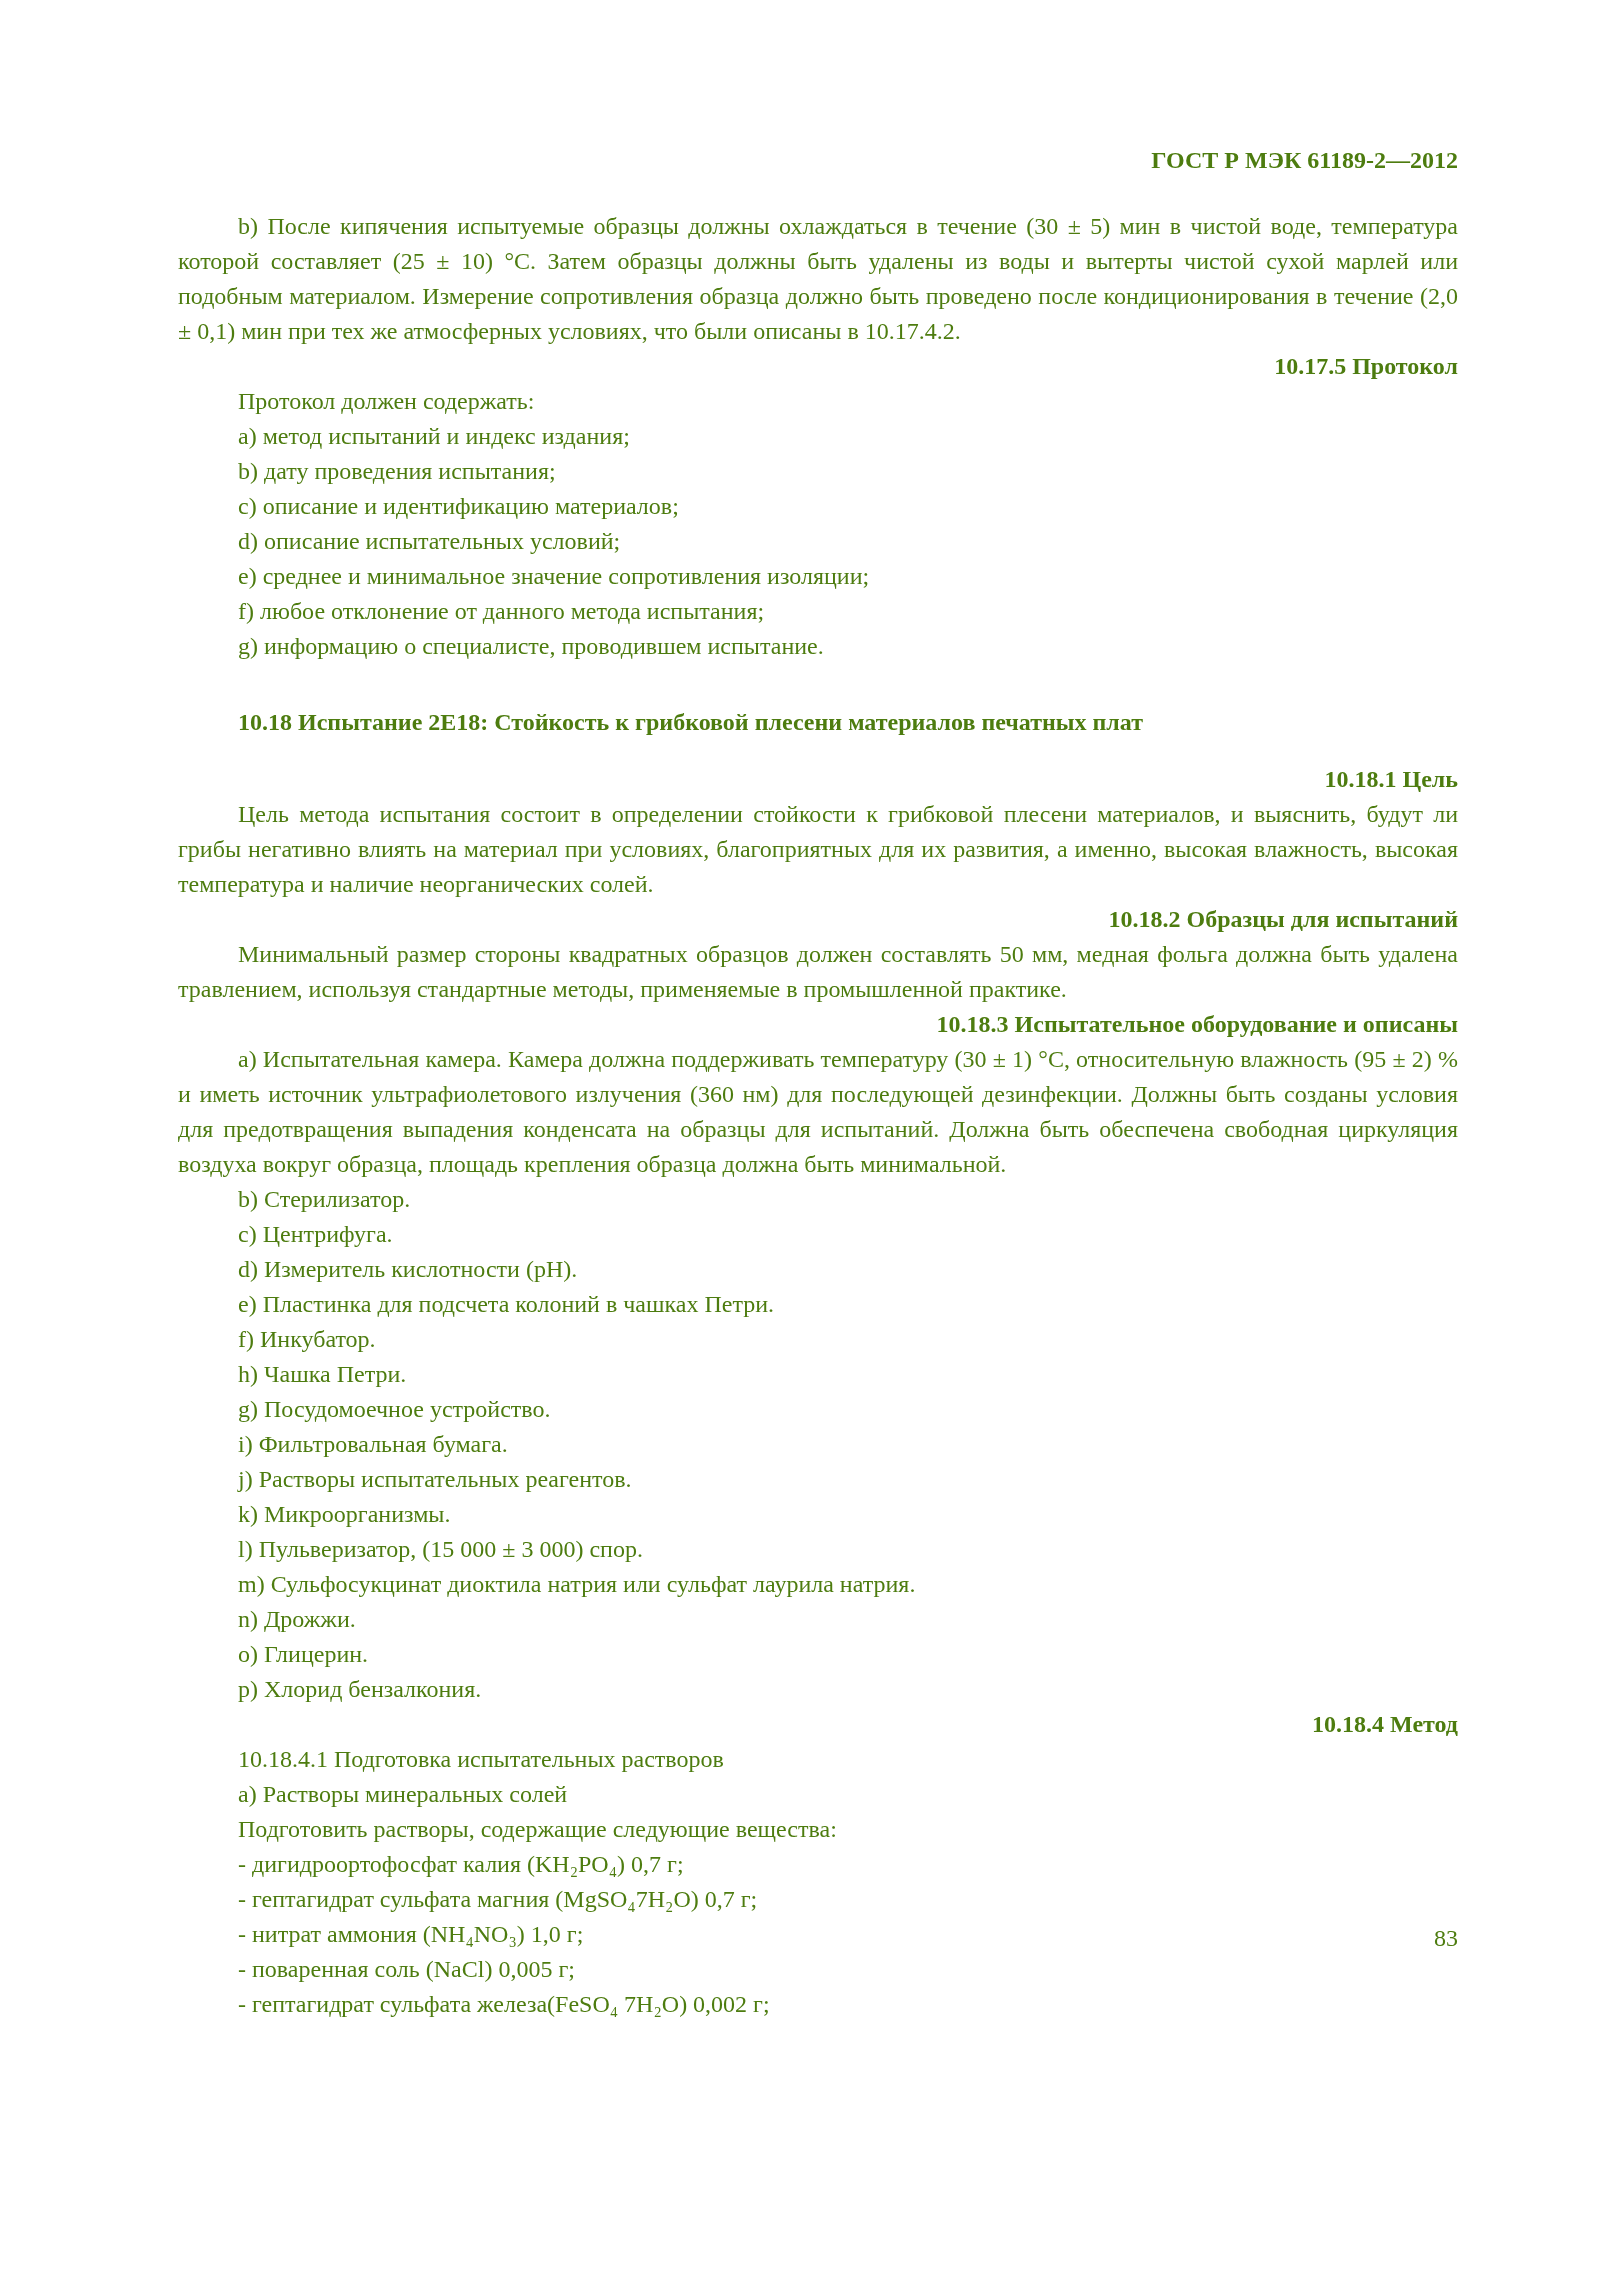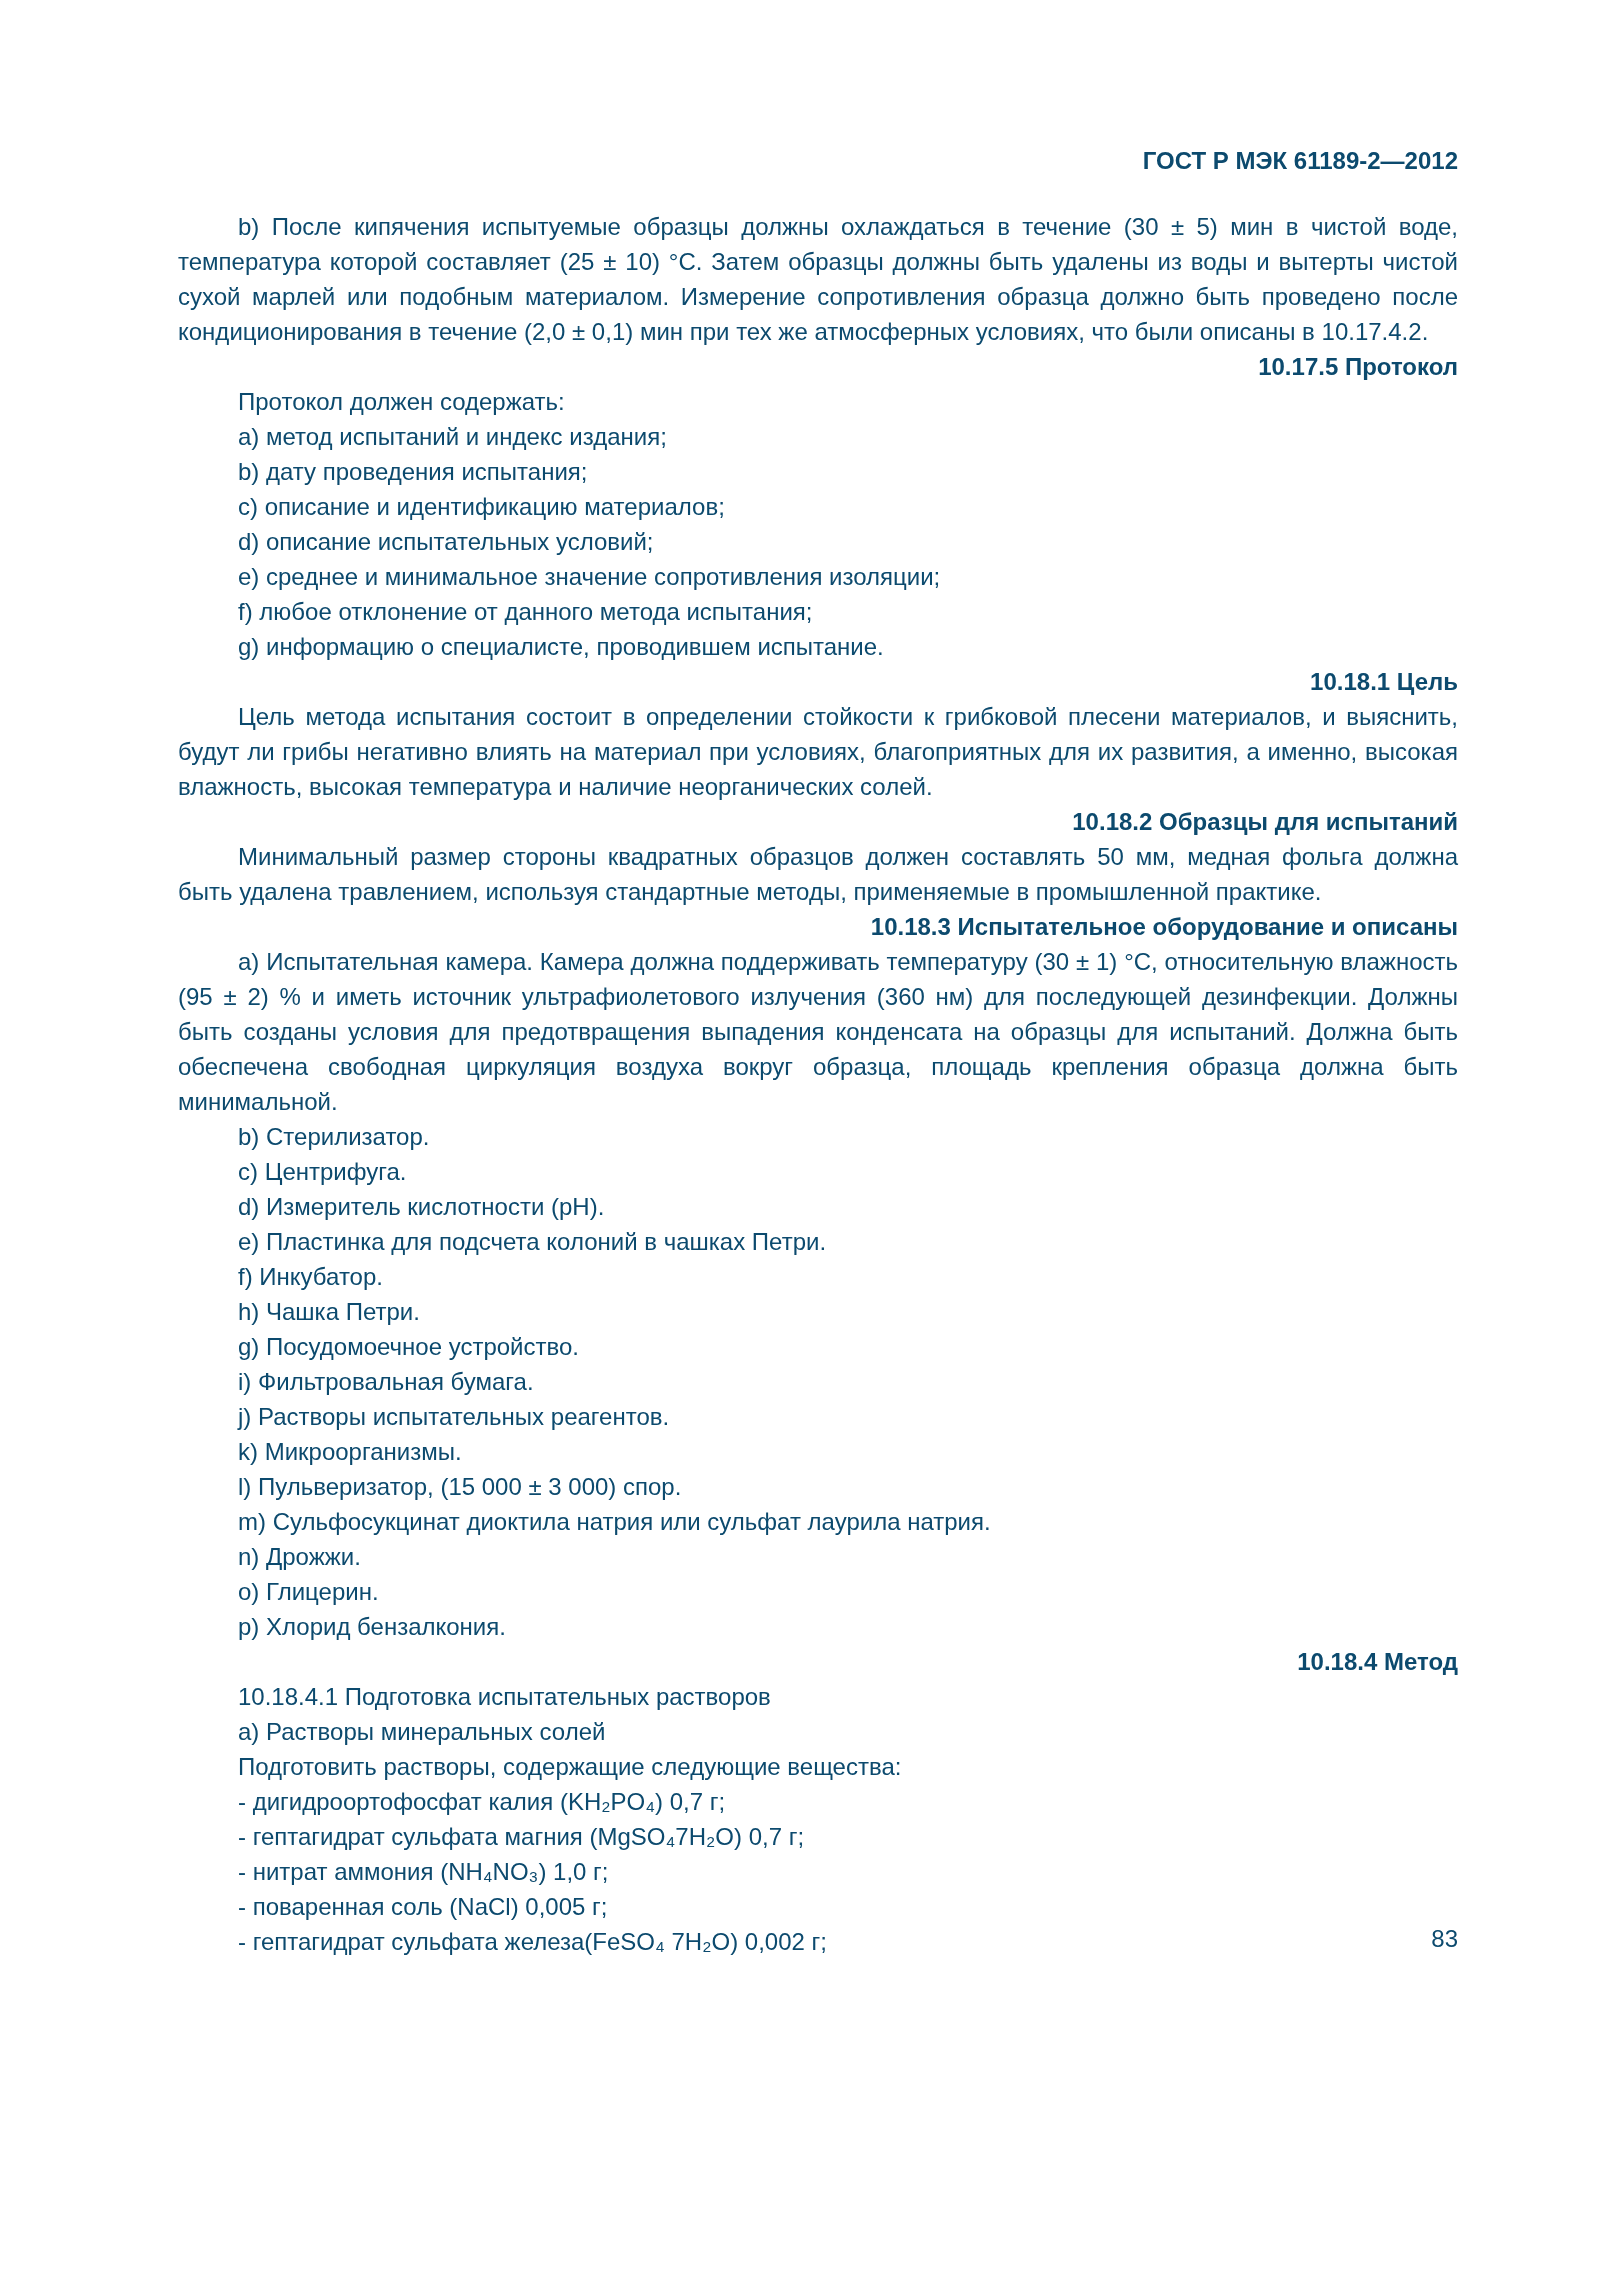--- a/index.html
+++ b/index.html
@@ -5,22 +5,22 @@
   html, body {
     margin: 0;
     padding: 0;
     background: #ffffff;
   }
   .page {
     position: relative;
     width: 1623px;
     height: 2295px;
     background: #ffffff;
-    color: #0c4a6e;
-    font-family: Liberation Sans, sans-serif;
+    color: #4d7c0f;
+    font-family: Liberation Serif, serif;
     font-size: 24px;
     line-height: 35px;
     overflow: hidden;
   }
   .header {
     position: absolute;
     top: 143px;
     left: 178px;
     right: 165px;
     text-align: right;
@@ -75,20 +75,21 @@
       <p class="blk p">b) После кипячения испытуемые образцы должны охлаждаться в течение (30 ± 5) мин в чистой воде, температура которой составляет (25 ± 10) °С. Затем образцы должны быть удалены из воды и вытерты чистой сухой марлей или подобным материалом. Измерение сопротивления образца должно быть проведено после кондиционирования в течение (2,0 ± 0,1) мин при тех же атмосферных условиях, что были описаны в 10.17.4.2.</p>
       <p class="blk h4">10.17.5 Протокол</p>
       <p class="blk li">Протокол должен содержать:</p>
       <p class="blk li">a) метод испытаний и индекс издания;</p>
       <p class="blk li">b) дату проведения испытания;</p>
       <p class="blk li">c) описание и идентификацию материалов;</p>
       <p class="blk li">d) описание испытательных условий;</p>
       <p class="blk li">e) среднее и минимальное значение сопротивления изоляции;</p>
       <p class="blk li">f) любое отклонение от данного метода испытания;</p>
       <p class="blk li">g) информацию о специалисте, проводившем испытание.</p>
+      <p class="blk hsec">10.18 Испытание 2Е18: Стойкость к грибковой плесени материалов печатных плат</p>
       <p class="blk h4">10.18.1 Цель</p>
       <p class="blk p">Цель метода испытания состоит в определении стойкости к грибковой плесени материалов, и выяснить, будут ли грибы негативно влиять на материал при условиях, благоприятных для их развития, а именно, высокая влажность, высокая температура и наличие неорганических солей.</p>
       <p class="blk h4">10.18.2 Образцы для испытаний</p>
       <p class="blk p">Минимальный размер стороны квадратных образцов должен составлять 50 мм, медная фольга должна быть удалена травлением, используя стандартные методы, применяемые в промышленной практике.</p>
       <p class="blk h4">10.18.3 Испытательное оборудование и описаны</p>
       <p class="blk p">a) Испытательная камера. Камера должна поддерживать температуру (30 ± 1) °С, относительную влажность (95 ± 2) % и иметь источник ультрафиолетового излучения (360 нм) для последующей дезинфекции. Должны быть созданы условия для предотвращения выпадения конденсата на образцы для испытаний. Должна быть обеспечена свободная циркуляция воздуха вокруг образца, площадь крепления образца должна быть минимальной.</p>
       <p class="blk li">b) Стерилизатор.</p>
       <p class="blk li">c) Центрифуга.</p>
       <p class="blk li">d) Измеритель кислотности (pH).</p>
       <p class="blk li">e) Пластинка для подсчета колоний в чашках Петри.</p>

